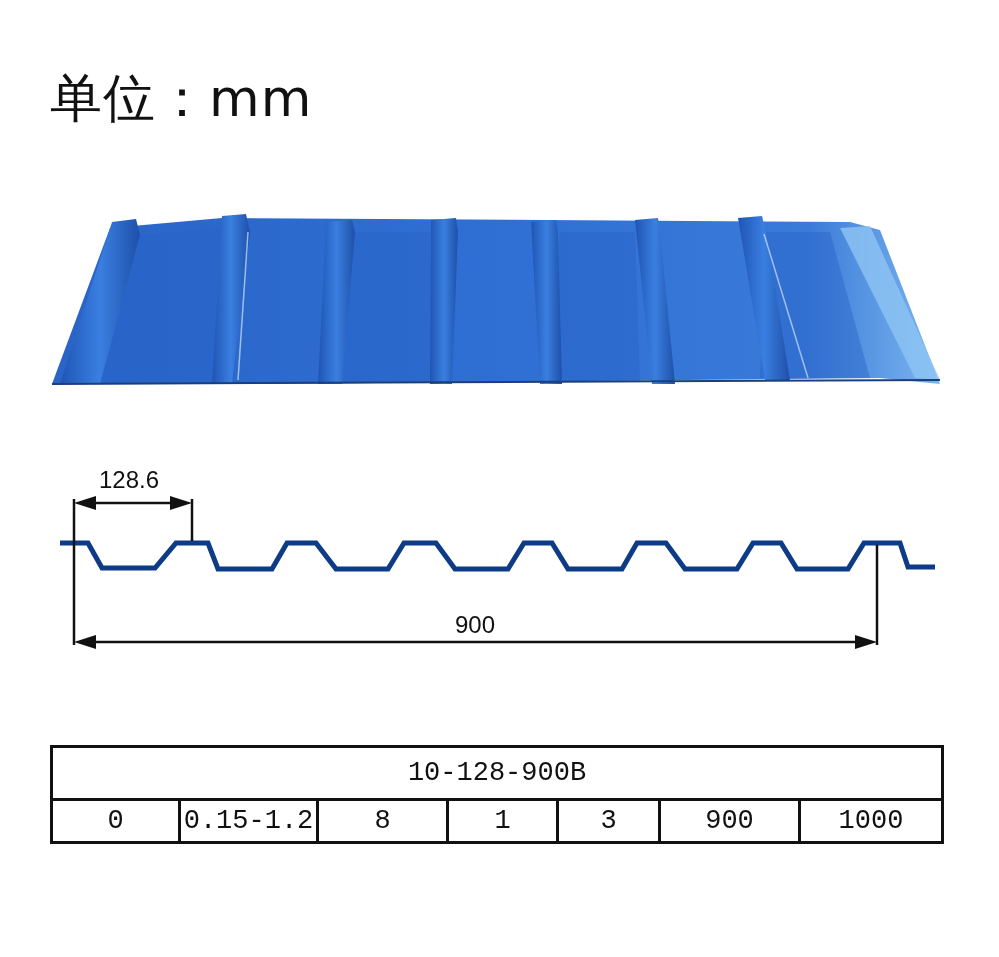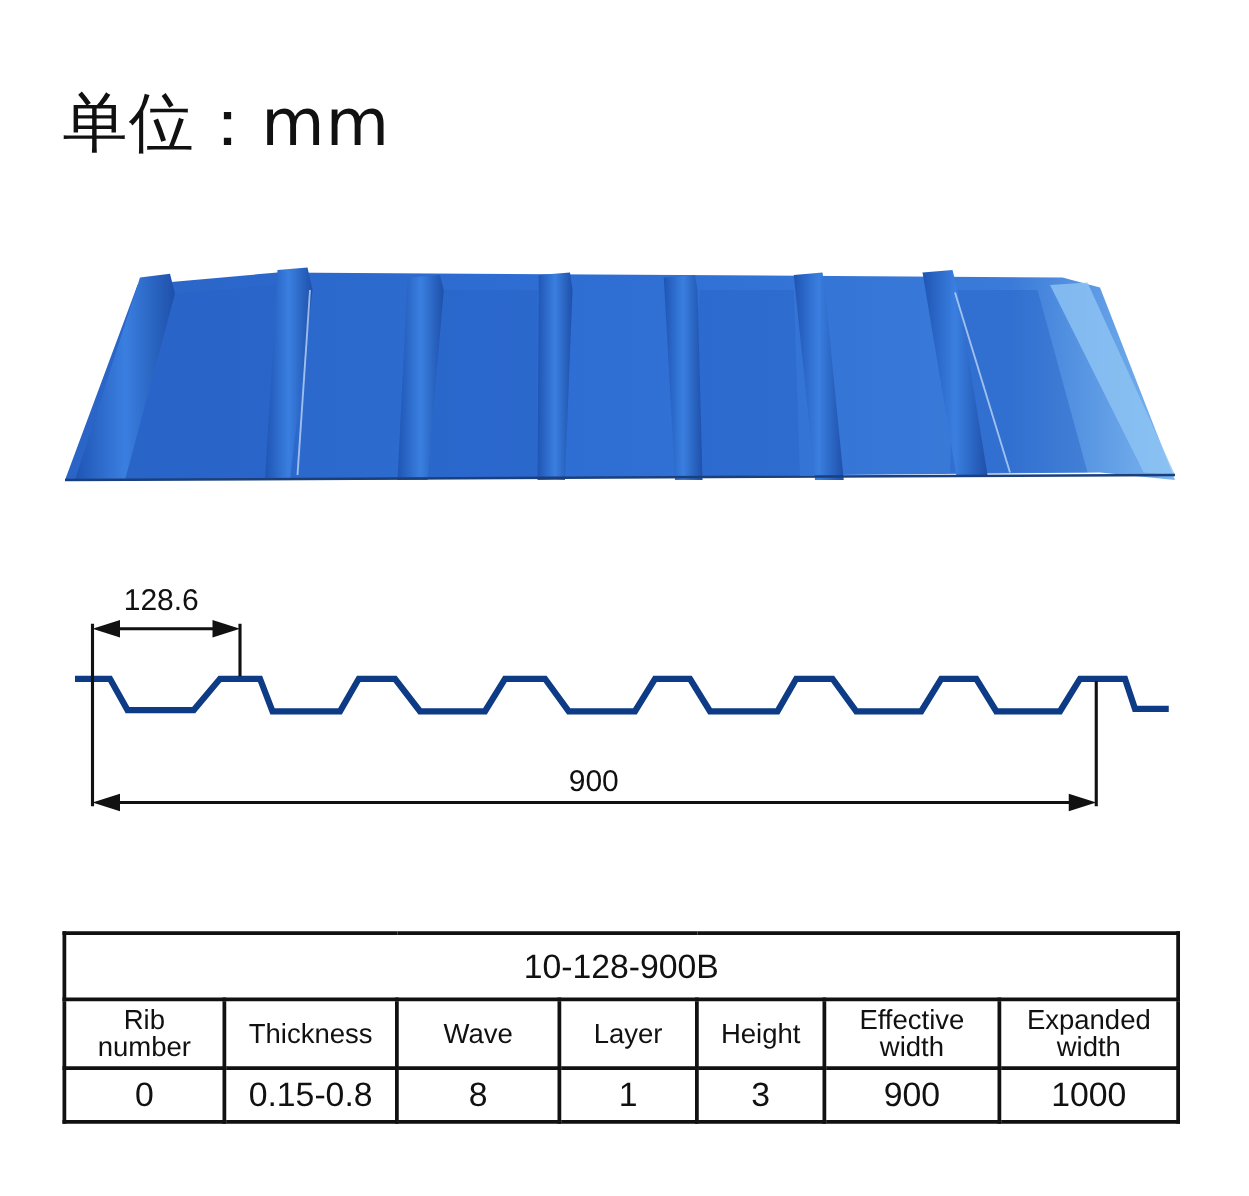--- a/index.html
+++ b/index.html
@@ -1,20 +1,20 @@
 <!DOCTYPE html>
 <html><head>
 <meta charset="utf-8">
 <style>
   html, body { margin: 0; padding: 0; background: #ffffff; }
   body { width: 999px; height: 957px; position: relative; overflow: hidden; font-family: "Liberation Sans", "DejaVu Sans", sans-serif; color: #111; }
   .unit-label { position: absolute; left: 50px; top: 44px; font-size: 52px; font-family: "DejaVu Sans", sans-serif; color: #111; letter-spacing: 1px; margin-top: 20px; }
   .photo { position: absolute; left: 0; top: 180px; width: 999px; height: 240px; }
   .profile { position: absolute; left: 0; top: 440px; width: 999px; height: 240px; }
-  .spec-table { position: absolute; left: 50px; top: 745px; width: 891px; border-collapse: collapse; table-layout: fixed; font-family: Liberation Sans, sans-serif; }
+  .spec-table { position: absolute; left: 50px; top: 745px; width: 891px; border-collapse: collapse; table-layout: fixed; font-family: Liberation Mono, monospace; }
   .spec-table td { border: 3px solid #111; text-align: center; padding: 0; color: #111; }
   .spec-table .title-cell { height: 50px; font-size: 27px; }
   .spec-table .head-cell { height: 52px; font-size: 22px; line-height: 22px; }
   .spec-table .val-cell { height: 40px; font-size: 27px; }
   .dim-text { font-family: "Liberation Sans", sans-serif; font-size: 24px; fill: #111; }
 </style>
 </head>
 <body>
 
 <div class="unit-label">单位：mm</div>
@@ -93,31 +93,22 @@
       <col style="width:110px">
       <col style="width:102px">
       <col style="width:140px">
       <col style="width:143px">
   </colgroup>
   <tbody>
       <tr>
     <td class="title-cell" colspan="7">10-128-900B</td>
   </tr>
   <tr>
-    <td class="head-cell"><span>Rib</span><br><span>number</span></td>
-    <td class="head-cell">Thickness</td>
-    <td class="head-cell">Wave</td>
-    <td class="head-cell">Layer</td>
-    <td class="head-cell">Height</td>
-    <td class="head-cell"><span>Effective</span><br><span>width</span></td>
-    <td class="head-cell"><span>Expanded</span><br><span>width</span></td>
-  </tr>
-  <tr>
     <td class="val-cell">0</td>
-    <td class="val-cell">0.15-0.8</td>
+    <td class="val-cell">0.15-1.2</td>
     <td class="val-cell">8</td>
     <td class="val-cell">1</td>
     <td class="val-cell">3</td>
     <td class="val-cell">900</td>
     <td class="val-cell">1000</td>
   </tr>
 </tbody>
   </table>
 
 </body></html>

